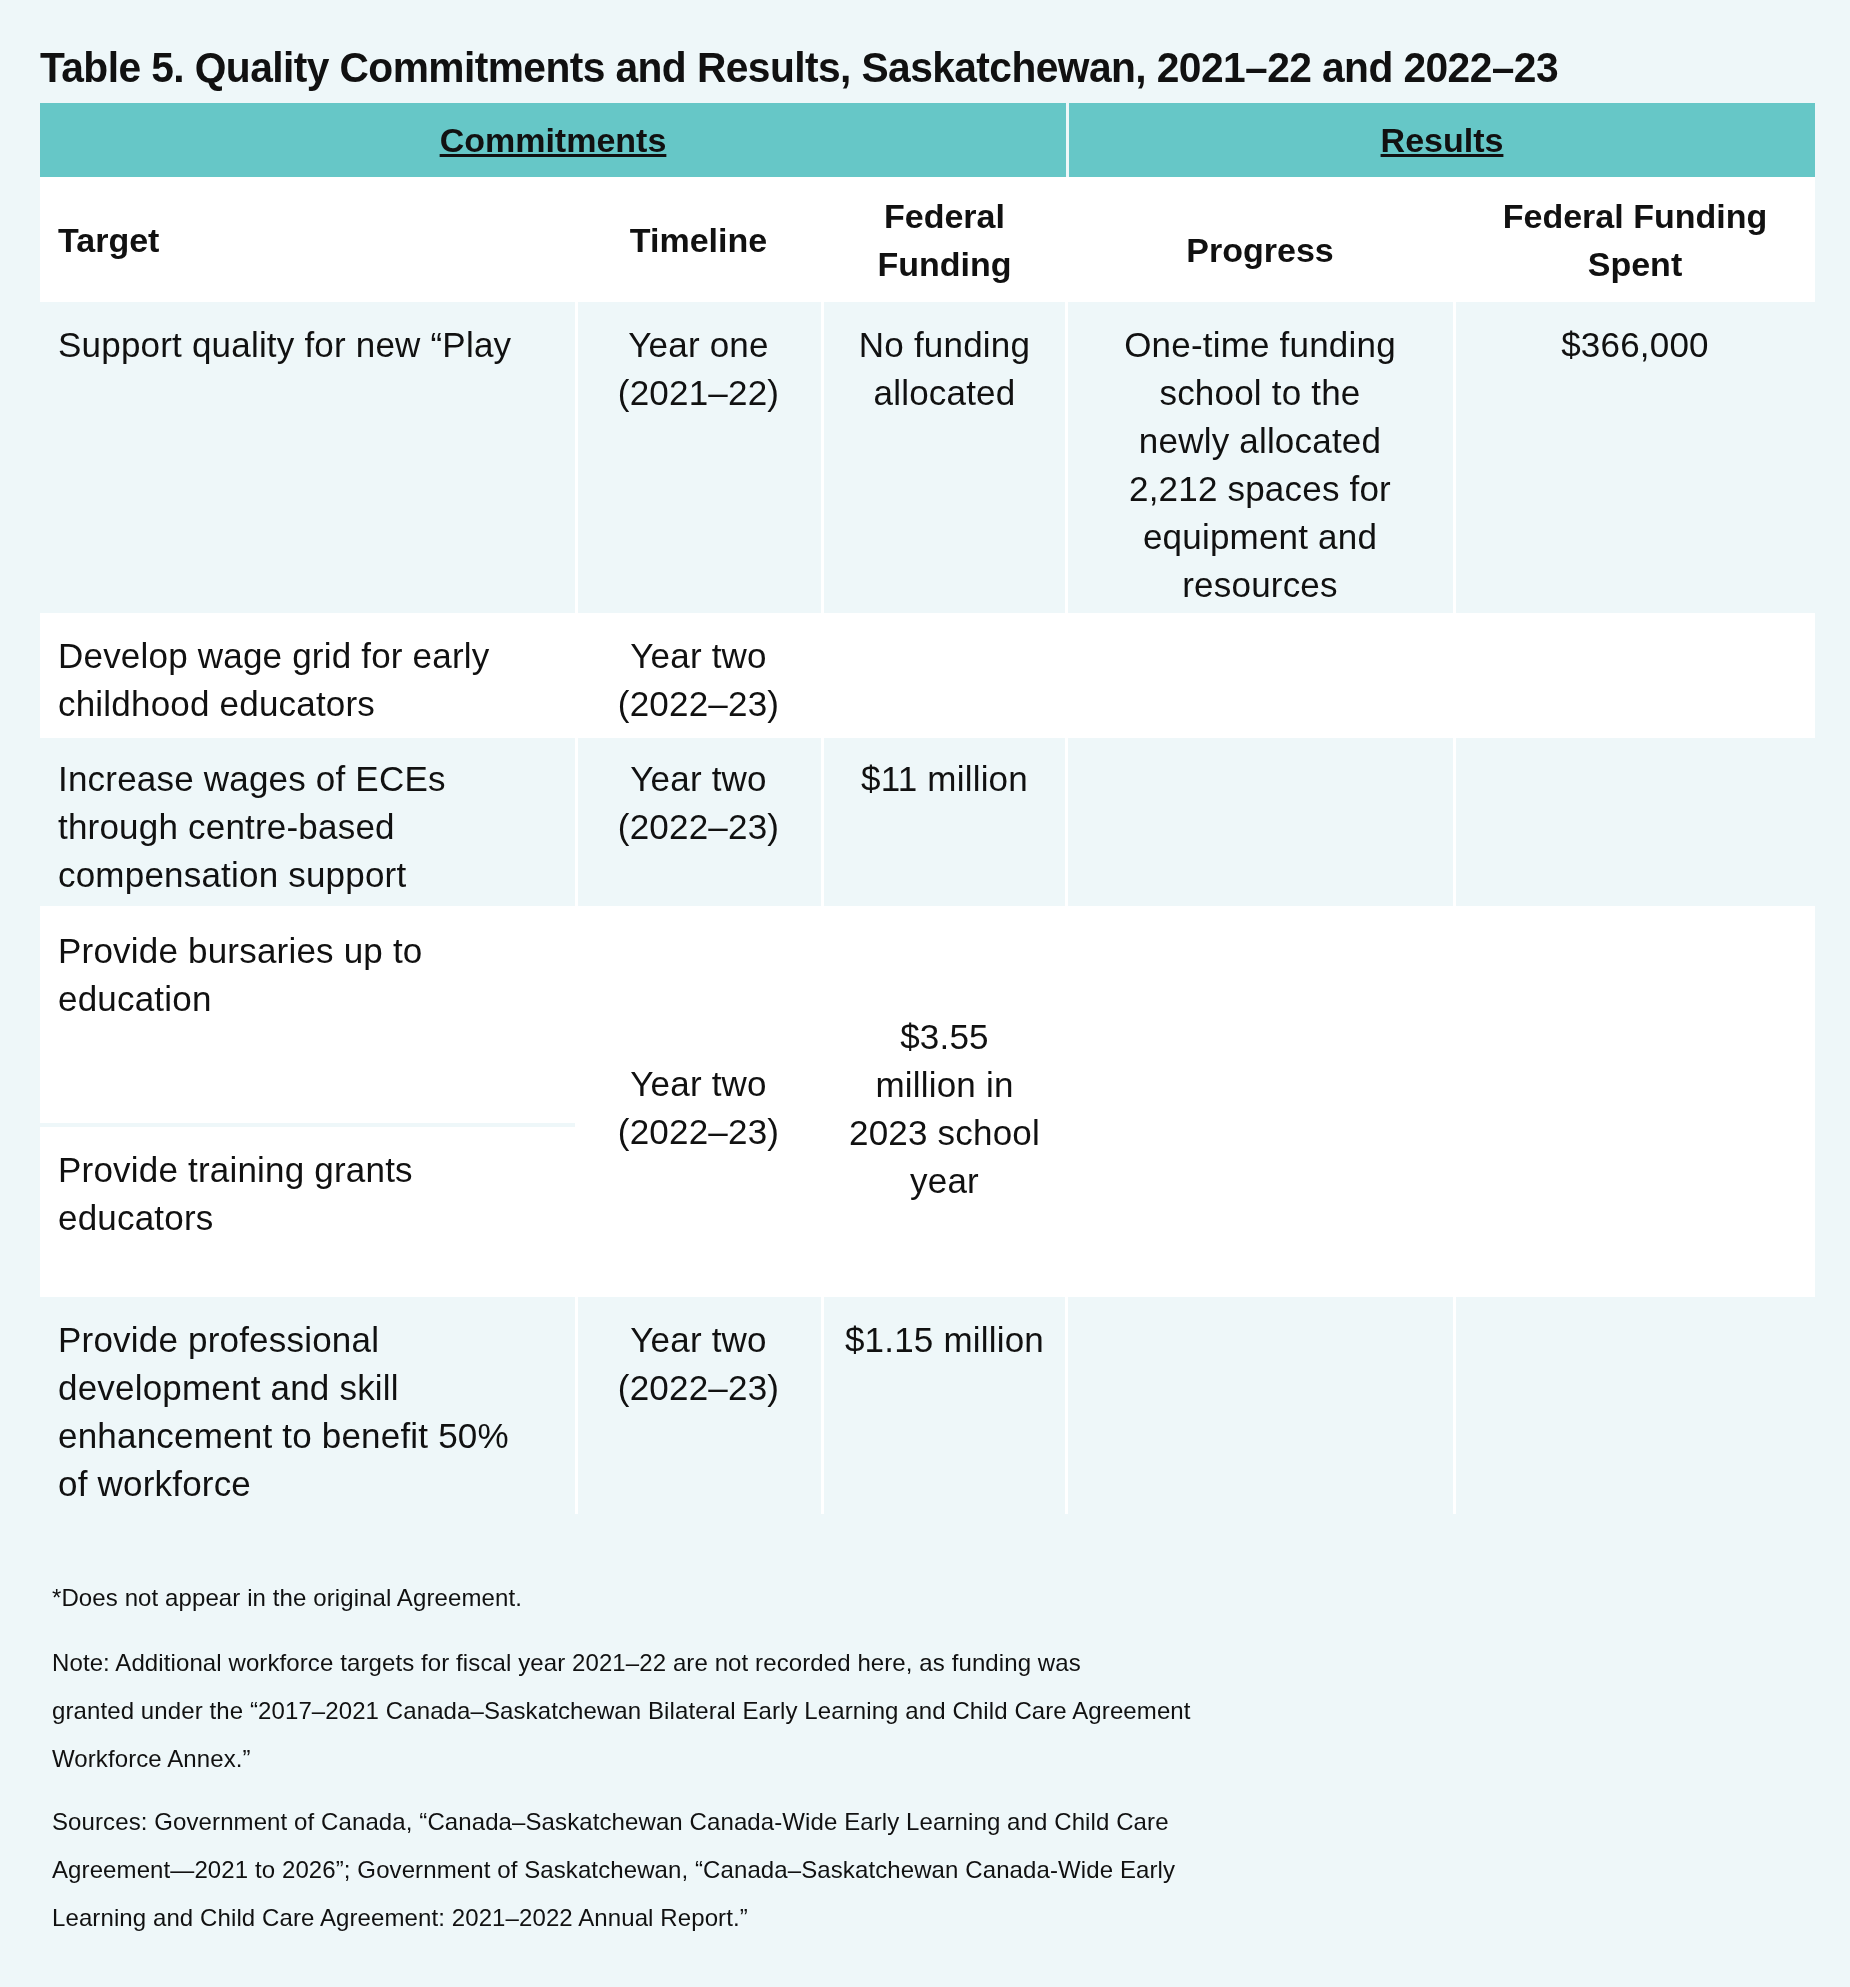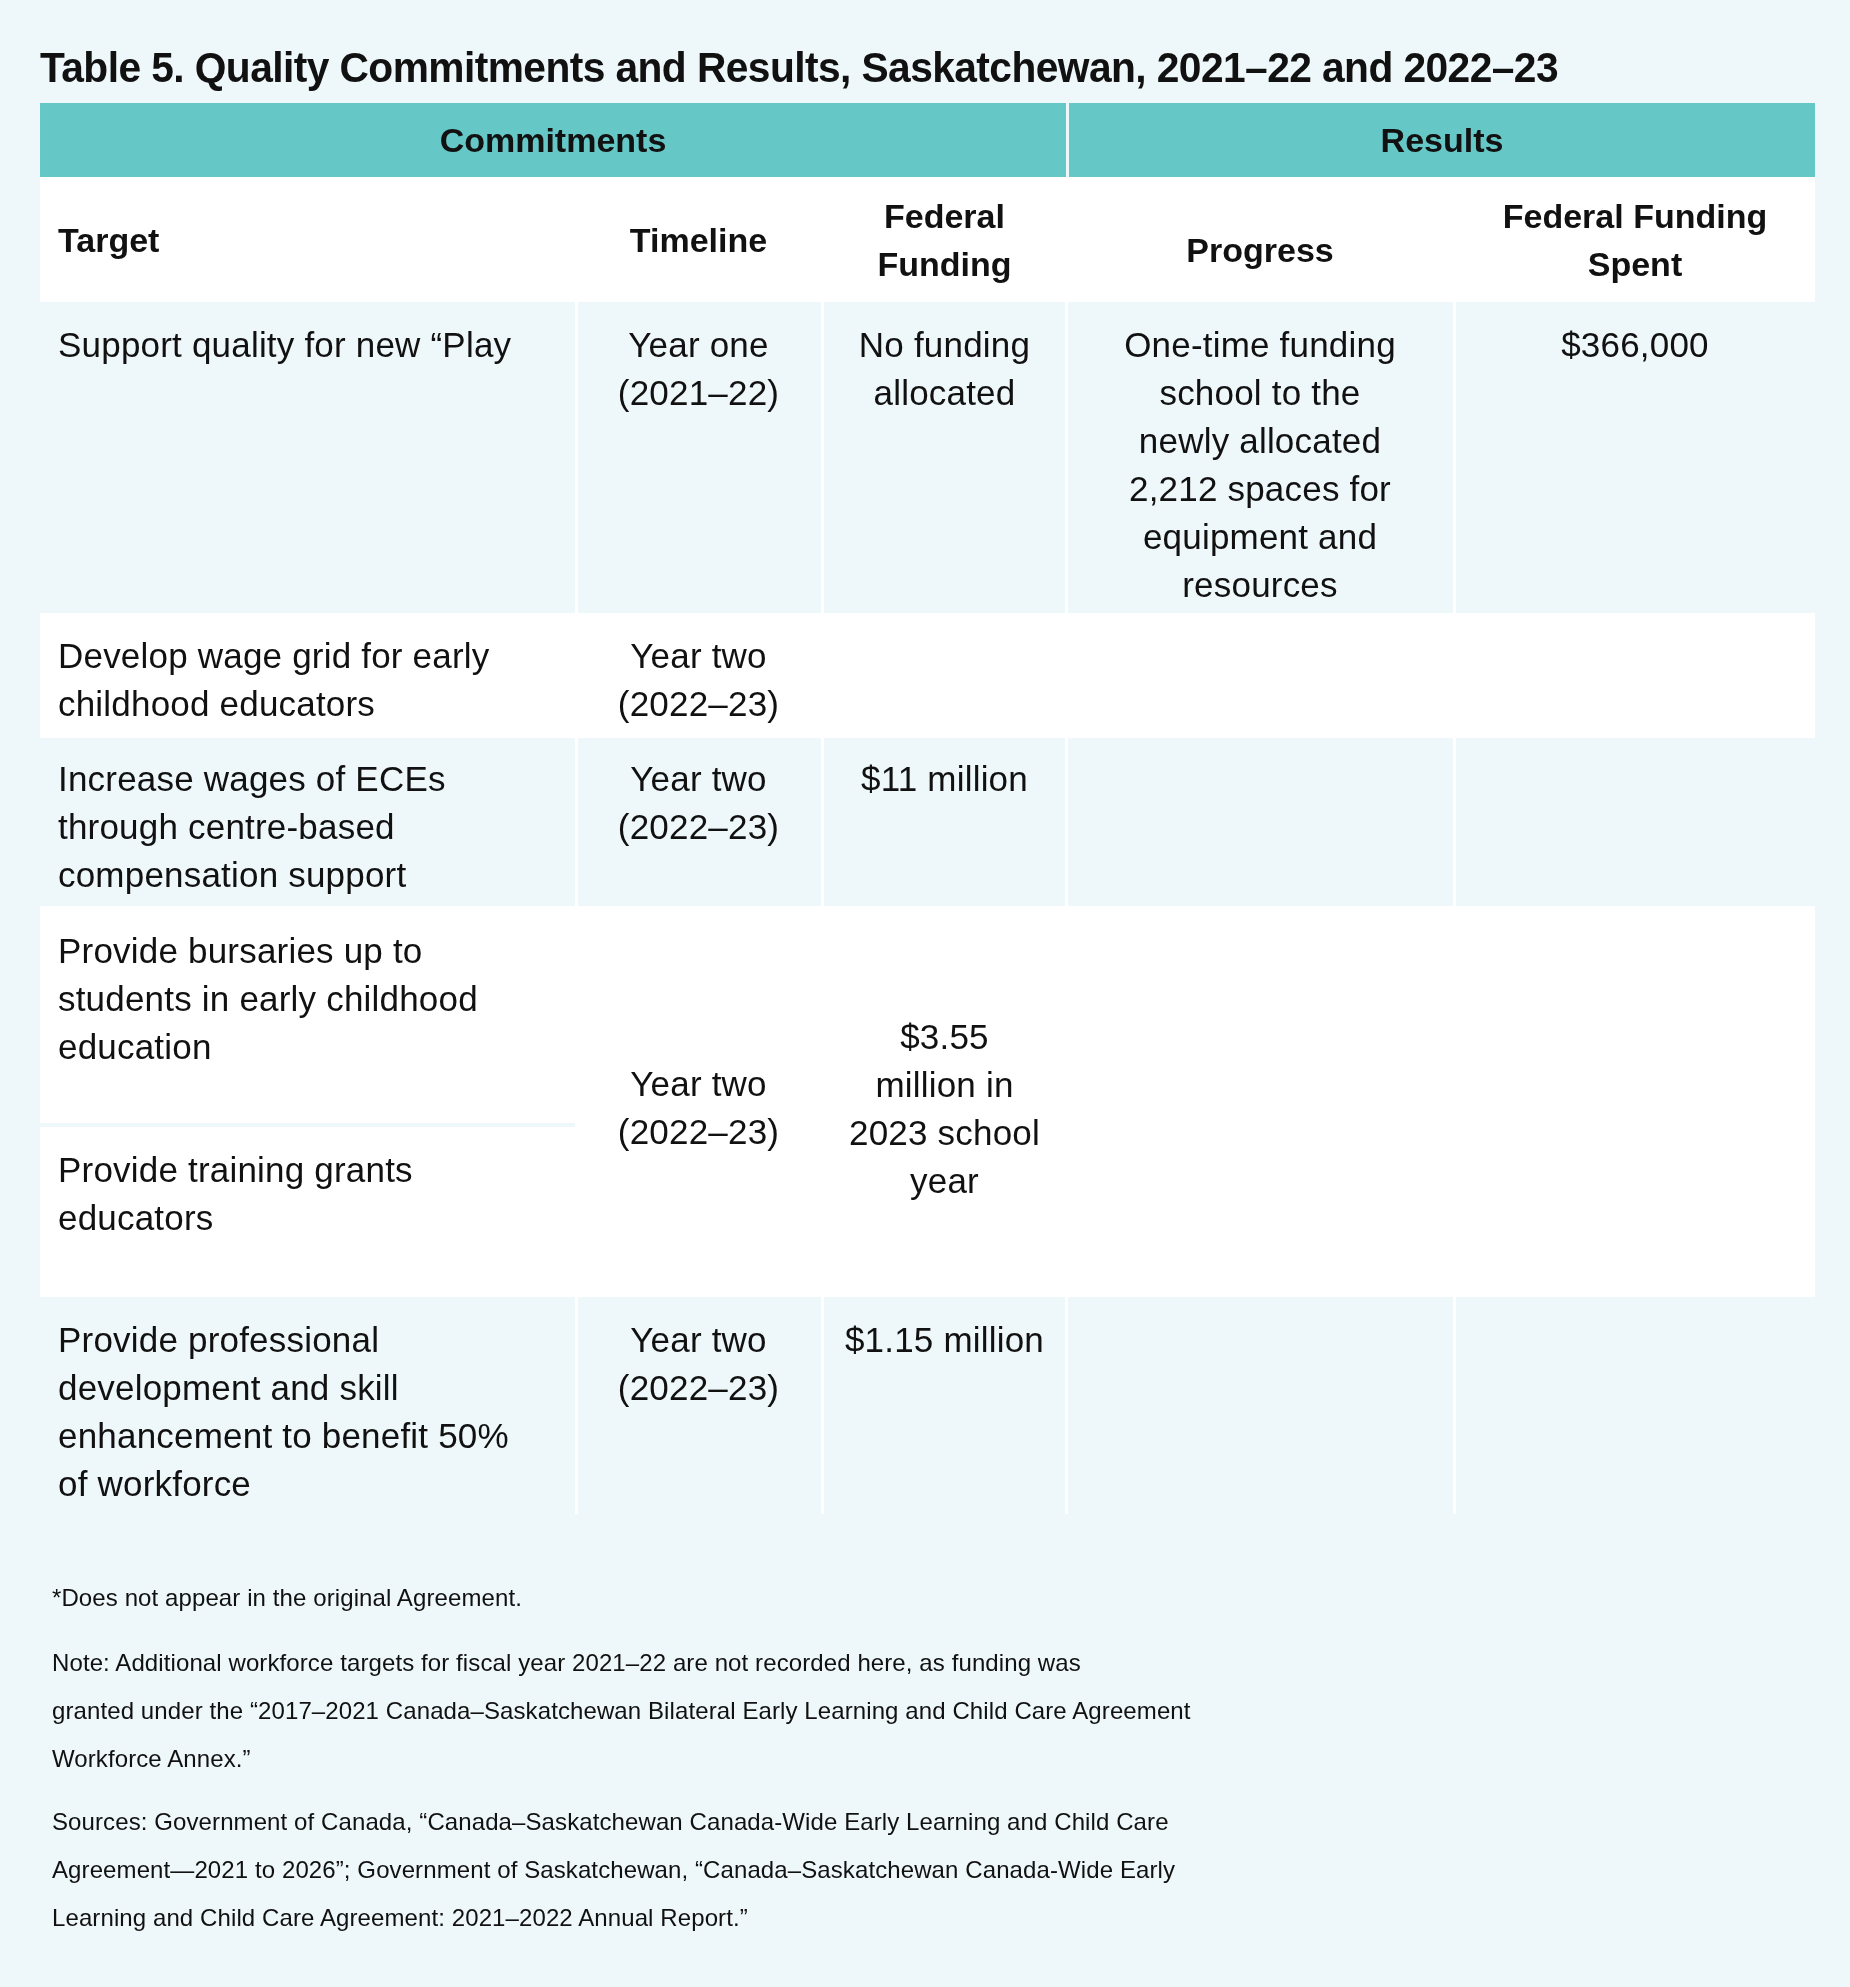--- a/index.html
+++ b/index.html
@@ -16,21 +16,21 @@
     font-family: "Liberation Sans", sans-serif;
     font-weight: bold; font-size: 42px; letter-spacing: -0.6px;
     white-space: nowrap;
     transform-origin: left top;
     transform: scaleX(0.97);
   }
   .band {
     position: absolute; top: 103px; height: 74px;
     background: #66C7C7;
     display: flex; align-items: center; justify-content: center;
-    font-weight: bold; font-size: 34px; color: #111;
+    font-weight: bold; font-size: 34px; color: #111; text-decoration: underline;
   }
   .subhdr {
     position: absolute; left: 40px; top: 177px; width: 1775px; height: 125px;
     background: #FFFFFF;
   }
   .sh {
     position: absolute; top: 177px; height: 125px;
     display: flex; align-items: center;
     font-weight: bold; font-size: 34px; line-height: 48px;
   }
@@ -149,21 +149,20 @@
 <div class="cell center" style="left:577px; top:755px; width:243px;">
   <div>Year two</div>
   <div>(2022–23)</div>
 </div>
 <div class="cell center" style="left:823px; top:755px; width:243px;">
   <div>$11 million</div>
 </div>
 
 <div class="cell" style="left:58px; top:927px; width:514px;">
   <div>Provide bursaries up to</div>
-  <div>students in early childhood</div>
   <div>education</div>
 </div>
 <div class="cell" style="left:58px; top:1146px; width:514px;">
   <div>Provide training grants</div>
   <div>educators</div>
 </div>
 <div class="cell center" style="left:577px; top:1060px; width:243px;">
   <div>Year two</div>
   <div>(2022–23)</div>
 </div>

